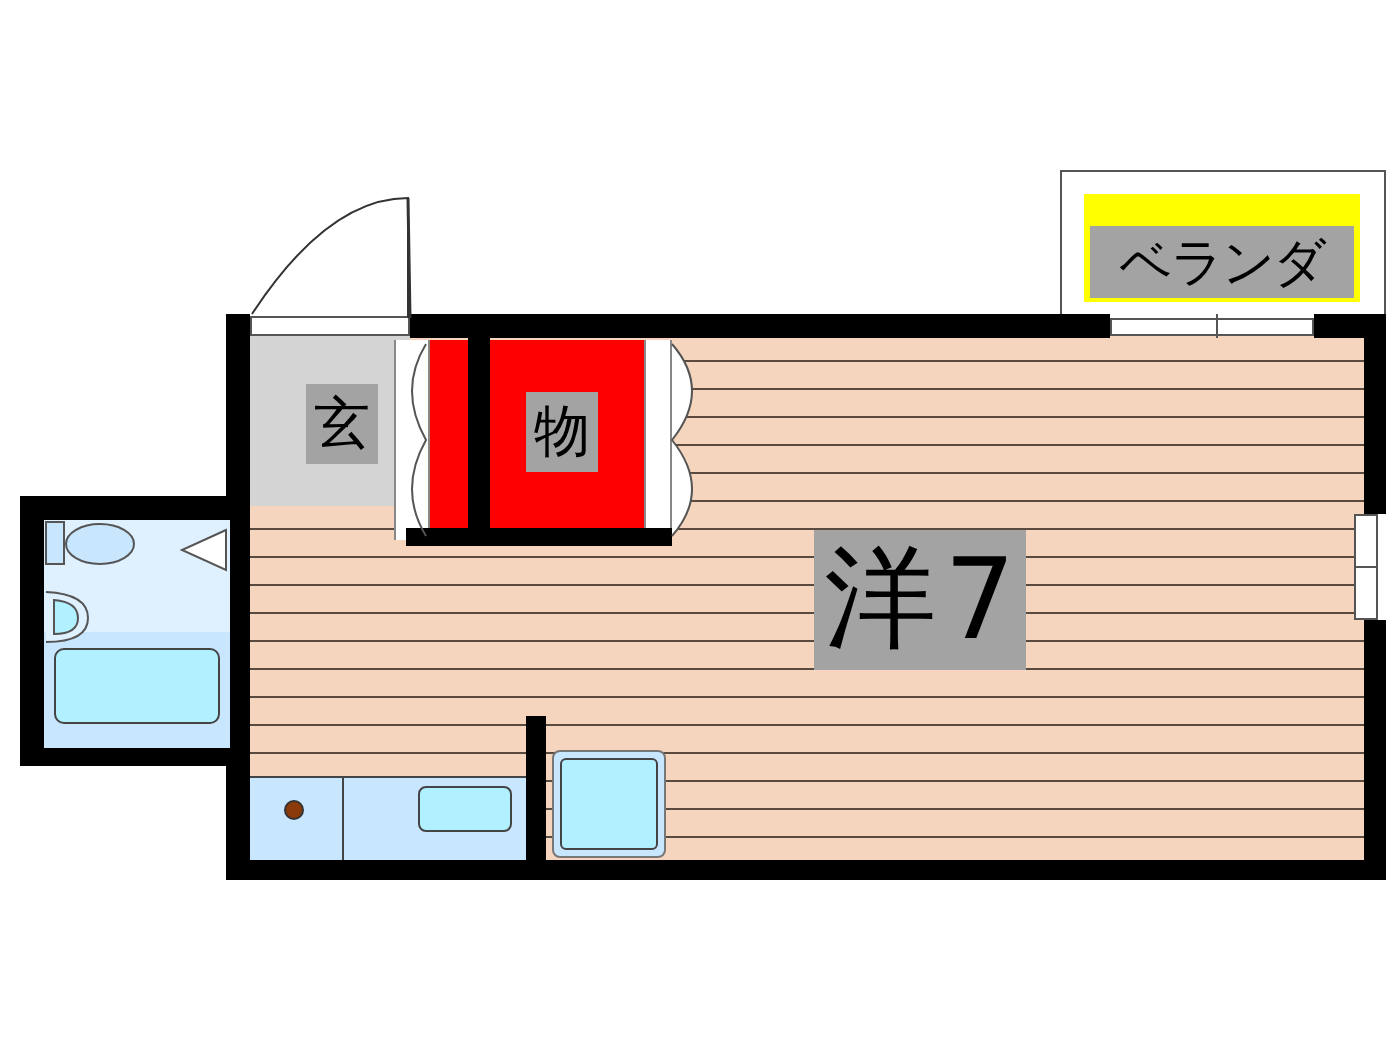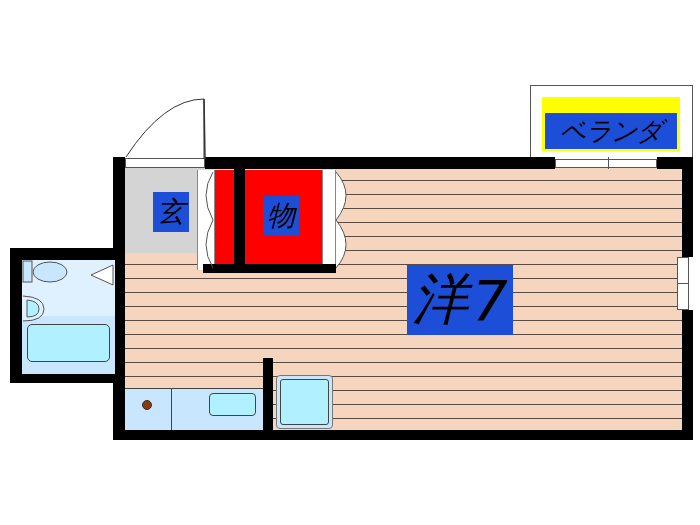--- a/index.html
+++ b/index.html
@@ -2,21 +2,21 @@
 <html><head>
 <meta charset="utf-8">
 <style>
   html,body{margin:0;padding:0;background:#ffffff;}
   body{width:700px;height:525px;position:relative;overflow:hidden;font-family:"DejaVu Sans",sans-serif;}
   .abs{position:absolute;}
   .wall{position:absolute;background:#000;}
   .floor{position:absolute;
     background-color:#f5d5bd;
     background-image:repeating-linear-gradient(to bottom,#f5d5bd 0px,#f5d5bd 13px,#5a4a40 13px,#5a4a40 14px);}
-  .label-box{position:absolute;background:#1d4ed8;display:flex;align-items:center;justify-content:center;color:#000;font-style:italic;}
+  .label-box{position:absolute;background:#a3a3a3;display:flex;align-items:center;justify-content:center;color:#000;}
   svg{position:absolute;overflow:visible;}
 </style>
 </head>
 <body>
 
 <div class="abs" style="left:530px;top:85px;width:163px;height:74px;border:1px solid #555;border-bottom:none;box-sizing:border-box;background:#fff;"></div>
 <div class="abs" style="left:542px;top:97px;width:138px;height:54px;background:#ffff00;"></div>
 <div class="label-box" style="left:545px;top:113px;width:132px;height:36px;font-size:26px;letter-spacing:-1px;">ベランダ</div>
 
 <div class="floor" style="left:123px;top:167px;width:560px;height:263px;"></div>

